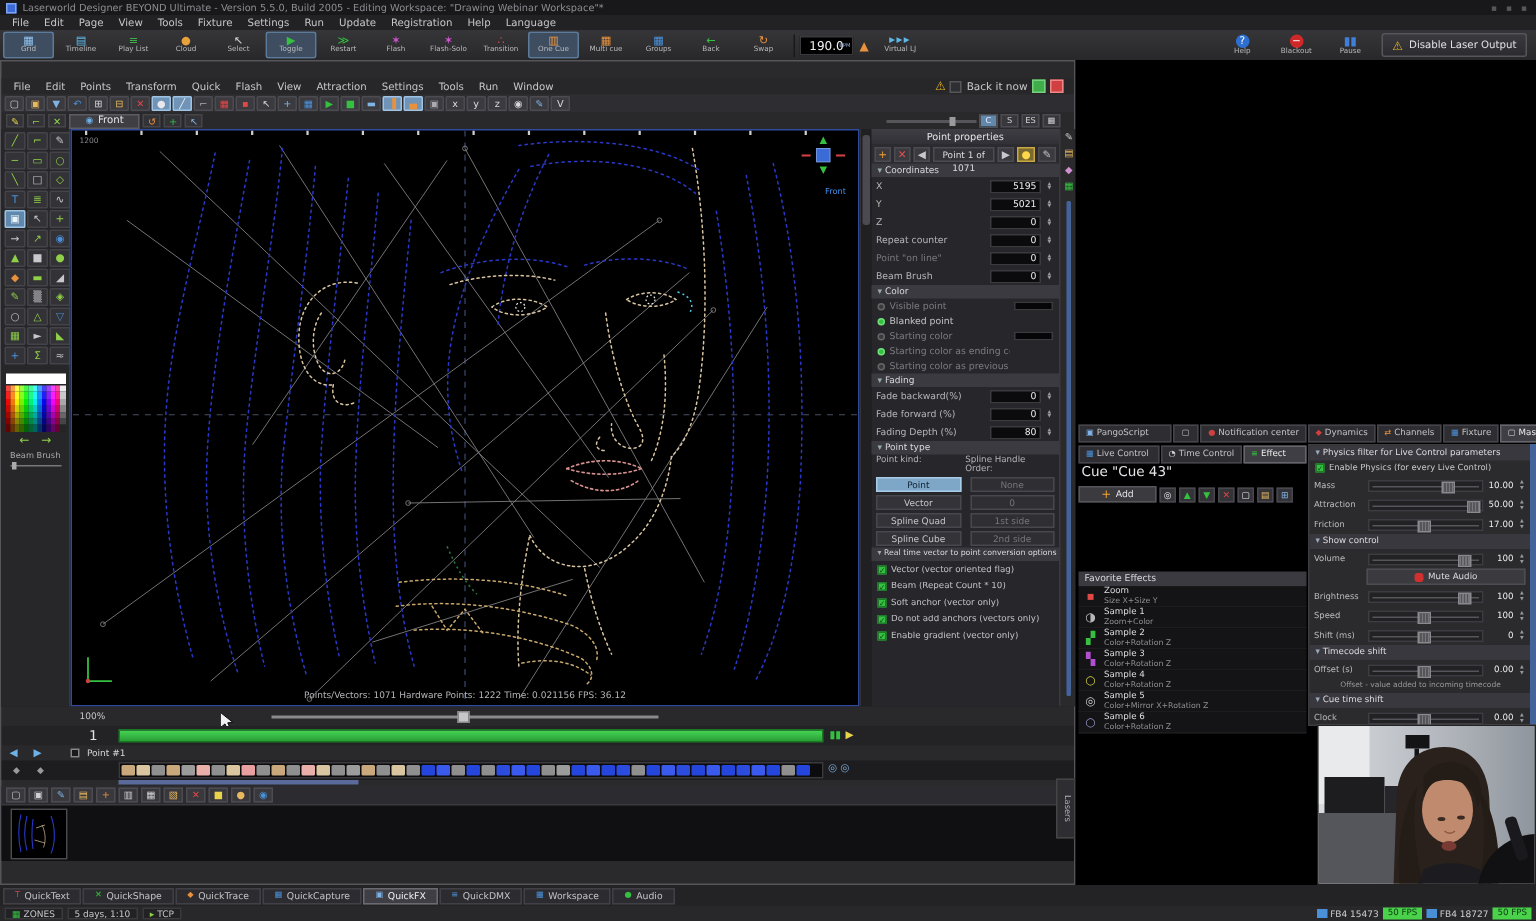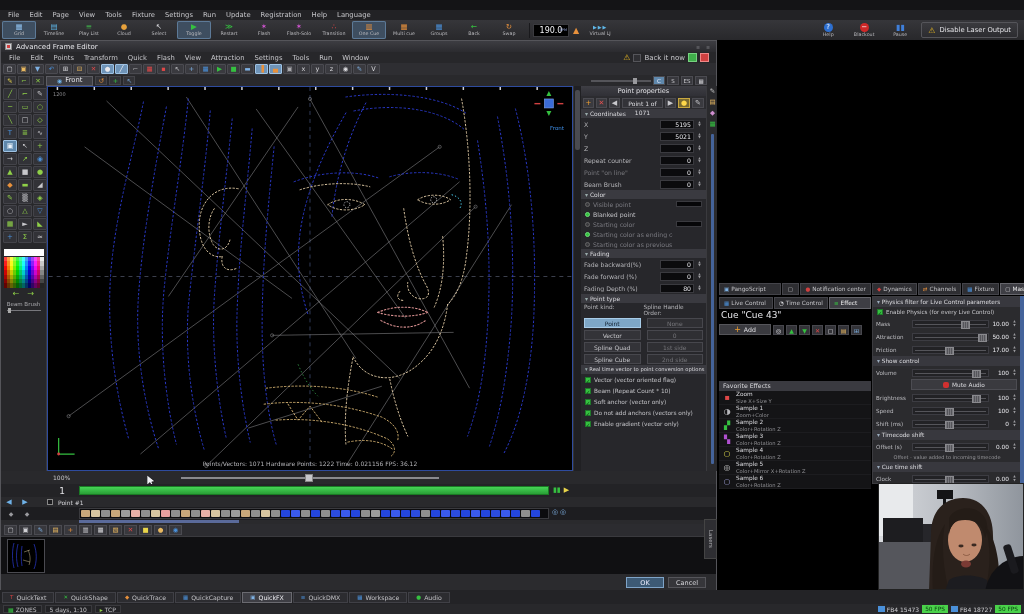--- a/index.html
+++ b/index.html
@@ -196,20 +196,25 @@
   .sbright{margin-left:auto;display:flex;align-items:center;gap:3px;}
   .fb4{display:flex;align-items:center;gap:2px;color:#cfcfd3;}
   .fb4 i{width:7px;height:6px;background:#4a90d9;display:inline-block;font-style:normal;}
   .fpsbadge{background:var(--badge_green,#4ad24a);color:#083a10;padding:0 3px;height:8px;line-height:8px;font-size:5.8px;}
 </style>
 </head>
 <body>
 
 <div id="root">
 
+  <div class="abs titlebar">
+    <span class="appicon"></span>
+    <span>Laserworld Designer BEYOND Ultimate - Version 5.5.0, Build 2005 - Editing Workspace: "Drawing Webinar Workspace"*</span>
+    <span class="windots">▪ ▪ ▪</span>
+  </div>
 
   <div class="abs menubar">
 
   <span class="mi">File</span>
       <span class="mi">Edit</span>
       <span class="mi">Page</span>
       <span class="mi">View</span>
       <span class="mi">Tools</span>
       <span class="mi">Fixture</span>
       <span class="mi">Settings</span>
@@ -308,25 +313,20 @@
         <span class="tlabel">Pause</span>
       </div>
       <div class="dlo">
         <span class="warn">⚠</span>
         <span>Disable Laser Output</span>
       </div>
     </div>
   </div>
 
   <div class="abs afe">
-    <div class="abs afe-title">
-      <span class="afeicon"></span>
-      <span>Advanced Frame Editor</span>
-      <span class="windots">▪ ▪</span>
-    </div>
     <div class="abs afe-menus">
       <div style="display:flex;">
 
       <span class="mi">File</span>
           <span class="mi">Edit</span>
           <span class="mi">Points</span>
           <span class="mi">Transform</span>
           <span class="mi">Quick</span>
           <span class="mi">Flash</span>
           <span class="mi">View</span>
@@ -922,24 +922,20 @@
         <span class="bic" style="color: rgb(74, 144, 217);">◉</span>
       </div>
     <div class="abs gallery">
       <div class="thumb">
         <svg width="36" height="32" viewBox="0 0 36 32">
           <path d="M6,3 C4,10 4,20 6,28 M10,4 C8,12 8,20 10,27 M26,4 C29,12 29,22 26,29 M14,6 C13,14 13,20 14,26" stroke="#2a3ad0" stroke-width="0.7" fill="none"></path>
           <path d="M20,10 C22,14 23,20 21,25 M16,12 l6,-2 M15,20 l7,2" stroke="#c8b890" stroke-width="0.5" fill="none"></path>
         </svg>
       </div>
     </div>
-    <div class="abs bottomrow">
-      <span class="okbtn">OK</span>
-      <span class="cancelbtn">Cancel</span>
-    </div>
     <div class="abs laserstab" style="left:703px;">Lasers</div>
   </div>
 
   <div class="abs rightside">
     <div class="abs tabsleft">
       <div class="trow">
         <div class="rtab" style="width:62px;">
           <span class="rtabicon" style="color:#7fb2e5;">▣</span>
           <span>PangoScript</span>
         </div>

